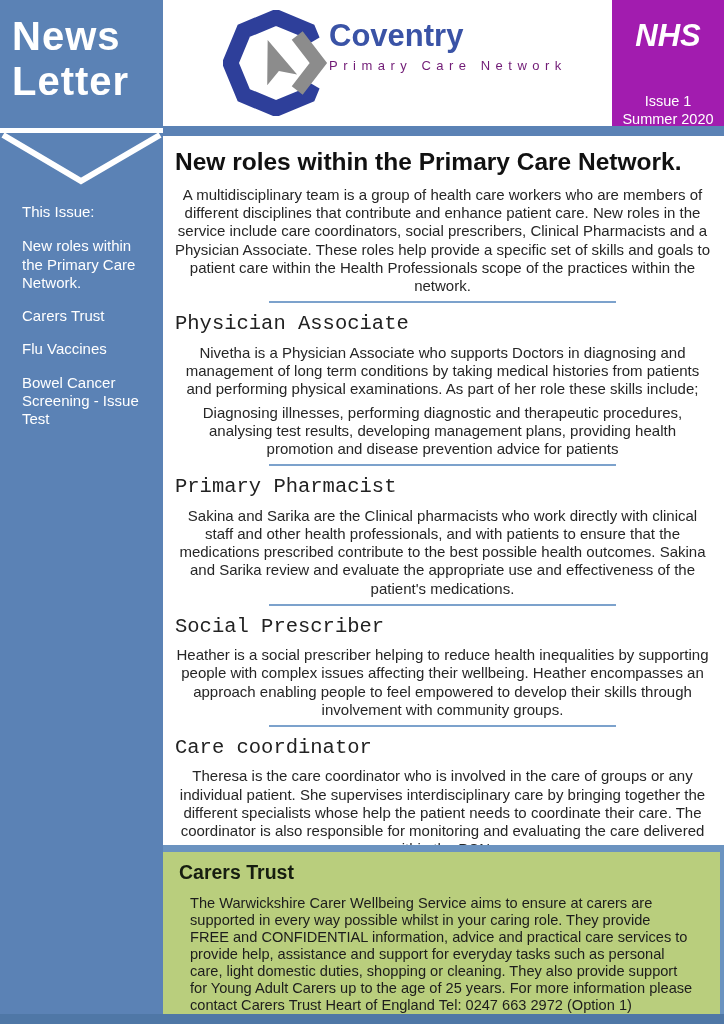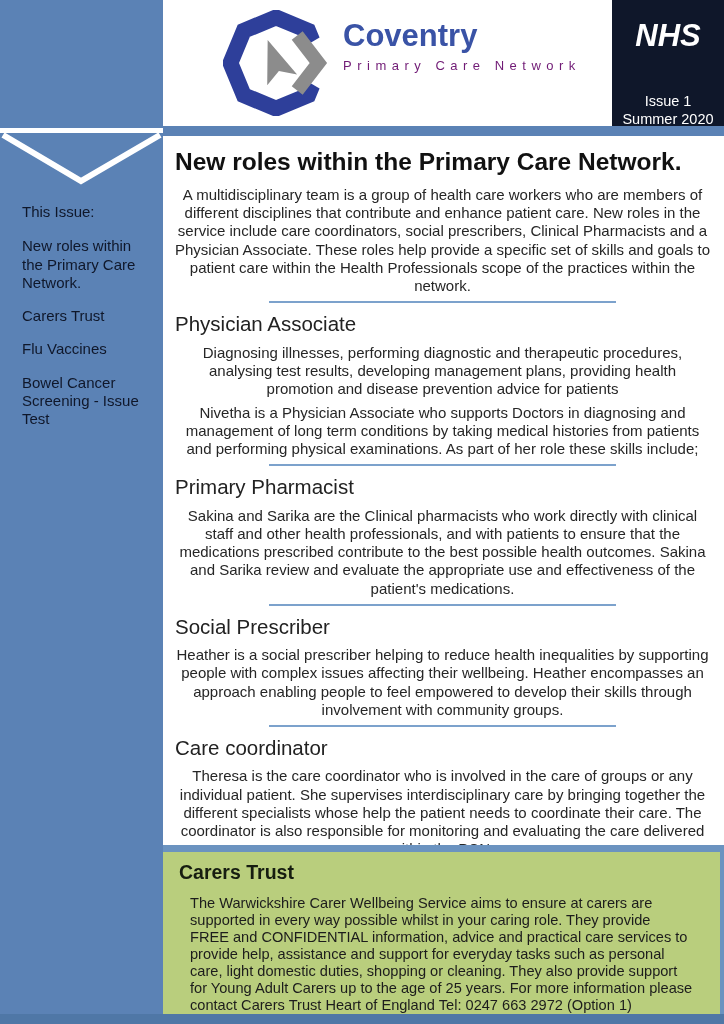--- a/index.html
+++ b/index.html
@@ -4,61 +4,63 @@
 <style>
   html,body{margin:0;padding:0;}
   body{font-family:"Liberation Sans","DejaVu Sans",sans-serif;background:#ffffff;}
   .page{position:relative;width:724px;height:1024px;overflow:hidden;background:#ffffff;}
 
   
   .sidebar{position:absolute;left:0;top:0;width:163px;height:1014px;background:#5b82b5;}
   .masthead{padding:14px 0 0 12px;color:#ffffff;font-weight:bold;font-size:40px;line-height:1.12;letter-spacing:1px;}
   .sidebar-gap{position:absolute;left:0;top:128px;width:163px;height:5px;background:#ffffff;}
   .chevron-wrap{position:absolute;left:0;top:133px;width:163px;height:58px;}
-  .sidebar-menu{position:absolute;left:22px;top:203px;width:128px;color:#0f172a;font-size:15px;line-height:1.22;}
+  .sidebar-menu{position:absolute;left:22px;top:203px;width:128px;color:#ffffff;font-size:15px;line-height:1.22;}
   .sidebar-menu .this-issue{margin-bottom:16px;}
   .sidebar-menu .item{margin-bottom:15px;}
 
   
   .header{position:absolute;left:163px;top:0;width:561px;height:126px;background:#ffffff;}
   .band{position:absolute;left:163px;top:126px;width:561px;height:10px;background:#5b82b5;}
   .logo{position:absolute;left:60px;top:10px;display:flex;align-items:flex-start;}
   .logo-icon{width:106px;height:106px;flex:0 0 auto;}
-  .logo-text{margin-left:14px;padding-top:8px;}
+  .logo-text{margin-left:0;padding-top:8px;}
   .brand-line{color:#3a53a6;font-size:31px;font-weight:bold;line-height:1.13;}
   .brand-tagline{color:#701a75;font-size:13px;letter-spacing:5.5px;margin-top:5px;white-space:nowrap;}
 
-  .nhs-box{position:absolute;right:0;top:0;width:112px;height:136px;background:#0f172a;color:#ffffff;text-align:center;}
+  .nhs-box{position:absolute;right:0;top:0;width:112px;height:136px;background:#a21caf;color:#ffffff;text-align:center;}
   .nhs-logo{font-size:31px;font-weight:bold;font-style:italic;margin-top:18px;letter-spacing:0px;}
   .issue-lines{position:absolute;bottom:8px;left:0;right:0;font-size:14.5px;line-height:1.25;}
 
   
   .content{position:absolute;left:163px;top:136px;width:561px;height:716px;background:#ffffff;
            padding:8px 14px 0 12px;box-sizing:border-box;color:#262626;overflow:hidden;}
   .article-title{font-size:24.5px;font-weight:bold;color:#111111;margin:4px 0 10px 0;line-height:1.15;}
   .content p{font-size:15px;line-height:1.21;margin:0 0 6px 0;text-align:center;}
   .divider{border:none;border-top:2px solid #7ca2cc;width:65%;margin:5px auto 9px auto;}
-  .section-heading{font-size:20.5px;font-weight:normal;color:#222222;margin:2px 0 8px 0;line-height:1.15;}
+  .section-heading{font-size:20.5px;font-weight:normal;color:#222222;margin:2px 0 8px 0;line-height:1.15;font-family:Liberation Mono, monospace;}
 
   
   .green-box{position:absolute;left:163px;top:845px;width:561px;height:169px;box-sizing:border-box;
              background:#b9ce7d;border-top:7px solid #6b93c0;border-right:4px solid #6b93c0;
              padding:9px 16px 0 16px;color:#1c1c1c;}
   .green-heading{font-size:19.5px;font-weight:bold;margin:0 0 5px 0;color:#161d10;}
   .green-body{font-size:14.6px;line-height:1.16;margin:11px;}
 
   .footer-strip{position:absolute;left:0;top:1014px;width:724px;height:10px;background:#4f77a6;}
 </style>
 </head>
 <body>
 
 <div class="page">
 
   <div class="sidebar">
     <div class="masthead">
+      <div>News</div>
+      <div>Letter</div>
     </div>
     <div class="chevron-wrap">
       <svg width="163" height="58" viewBox="0 0 163 58">
         <polyline points="3,2 81,48 160,2" fill="none" stroke="#ffffff" stroke-width="6"></polyline>
       </svg>
     </div>
     <div class="sidebar-menu">
       <div class="this-issue">This Issue:</div>
       <div class="item">New roles within the Primary Care Network.</div>
       <div class="item">Carers Trust</div>
@@ -94,22 +96,22 @@
     </div>
   </div>
   <div class="band"></div>
 
   <div class="content">
     <h1 class="article-title">New roles within the Primary Care Network.</h1>
     <p>A multidisciplinary team is a group of health care workers who are members of different disciplines that contribute and enhance patient care. New roles in the service include care coordinators, social prescribers, Clinical Pharmacists and a Physician Associate. These roles help provide a specific set of skills and goals to patient care within the Health Professionals scope of the practices within the network.</p>
     <hr class="divider">
 
     <h2 class="section-heading">Physician Associate</h2>
+    <p>Nivetha is a Physician Associate who supports Doctors in diagnosing and management of long term conditions by taking medical histories from patients and performing physical examinations. As part of her role these skills include;</p>
     <p>Diagnosing illnesses, performing diagnostic and therapeutic procedures, analysing test results, developing management plans, providing health promotion and disease prevention advice for patients</p>
-    <p>Nivetha is a Physician Associate who supports Doctors in diagnosing and management of long term conditions by taking medical histories from patients and performing physical examinations. As part of her role these skills include;</p>
     <hr class="divider">
 
     <h2 class="section-heading">Primary Pharmacist</h2>
     <p>Sakina and Sarika are the Clinical pharmacists who work directly with clinical staff and other health professionals, and with patients to ensure that the medications prescribed contribute to the best possible health outcomes. Sakina and Sarika review and evaluate the appropriate use and effectiveness of the patient's medications.</p>
     <hr class="divider">
 
     <h2 class="section-heading">Social Prescriber</h2>
     <p>Heather is a social prescriber helping to reduce health inequalities by supporting people with complex issues affecting their wellbeing. Heather encompasses an approach enabling people to feel empowered to develop their skills through involvement with community groups.</p>
     <hr class="divider">
 

